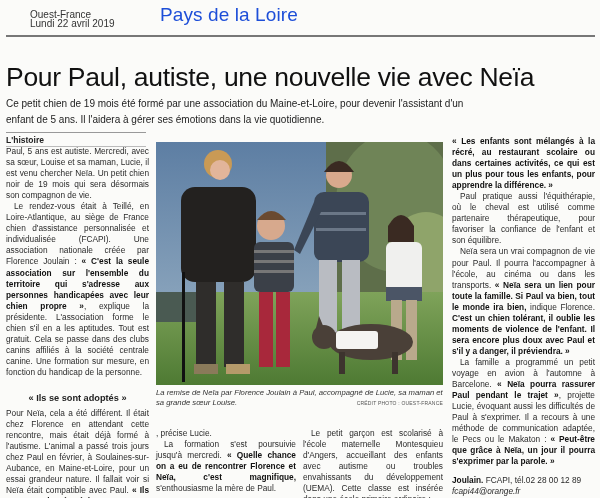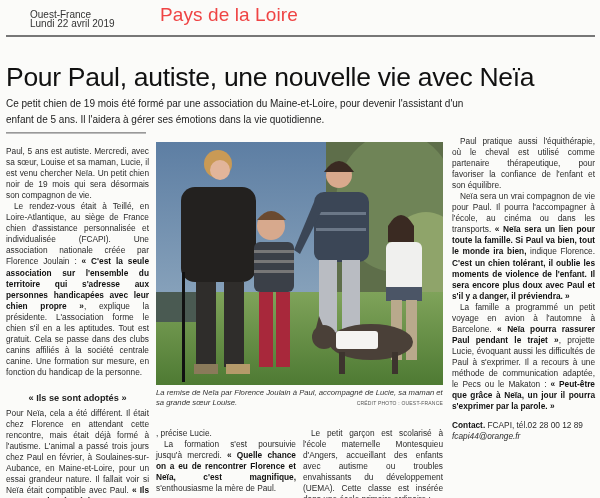--- a/index.html
+++ b/index.html
@@ -1,21 +1,21 @@
 <!DOCTYPE html>
 <html><head>
 <meta charset="utf-8">
 <style>
   html, body { margin:0; padding:0; }
   body {
     width:600px; height:498px; overflow:hidden; background:#fbfbf9;
     font-family:"Liberation Sans", sans-serif; color:#1a1a1a; position:relative;
   }
   .masthead { position:absolute; left:20px; top:10px; font-size:10px; line-height:9px; color:#333;margin-left:10px; }
-  .section { position:absolute; left:160px; top:4px; font-size:19px; color:#ef4444; letter-spacing:0.1px; }
+  .section { position:absolute; left:160px; top:4px; font-size:19px; color:#1d4ed8; letter-spacing:0.1px; }
   .rule-top { position:absolute; left:6px; top:35px; width:589px; height:2px; background:#777; }
   .headline { position:absolute; left:6px; top:62px; font-size:26.5px; line-height:30px; color:#111; letter-spacing:-0.3px; white-space:nowrap; }
   .chapo { position:absolute; left:6px; top:96px; width:470px; font-size:10px; line-height:15.5px; color:#222; }
 
   .col { position:absolute; font-size:8.3px; line-height:11.05px; color:#2a2a2a; text-align:justify; hyphens:auto; }
   .col p { margin:0; text-indent:8px; }
   .col p.noind { text-indent:0; }
   .col b { color:#111; }
   .col1 { left:6px; top:146px; width:143px; }
   .rubric-wrap { position:absolute; left:6px; top:132px; width:140px; }
@@ -43,20 +43,21 @@
   <div>Lundi 22 avril 2019</div>
 </div>
 <div class="section">Pays de la Loire</div>
 <div class="rule-top"></div>
 
 <div class="headline">Pour Paul, autiste, une nouvelle vie avec Neïa</div>
 <div class="chapo">Ce petit chien de 19 mois été formé par une association du Maine-et-Loire, pour devenir l'assistant d'un enfant de 5 ans. Il l'aidera à gérer ses émotions dans la vie quotidienne.</div>
 
 <div class="rubric-wrap">
   <div class="rubric-rule-top"></div>
+  <div class="rubric">L'histoire</div>
   <div class="rubric-rule-bot"></div>
 </div>
 
 <div class="col col1">
   <p class="noind">Paul, 5 ans est autiste. Mercredi, avec sa sœur, Louise et sa maman, Lucie, il est venu chercher Neïa. Un petit chien noir de 19 mois qui sera désormais son compagnon de vie.</p>
   <p><span>Le rendez-vous était à Teillé, en Loire-Atlantique, au siège de France chien d'assistance personnalisée et individualisée (FCAPI). Une association nationale créée par Florence Joulain : </span><b>« C'est la seule association sur l'ensemble du territoire qui s'adresse aux personnes handicapées avec leur chien propre »</b><span>, explique la présidente. L'association forme le chien s'il en a les aptitudes. Tout est gratuit. Cela se passe dans des clubs canins affiliés à la société centrale canine. Une formation sur mesure, en fonction du handicap de la personne.</span></p>
 </div>
 
 <div class="col col1b">
   <div class="subhead">« Ils se sont adoptés »</div>
@@ -133,17 +134,18 @@
 <div class="col col2">
   <p class="noind"><span>, précise Lucie.</span></p>
   <p><span>La formation s'est poursuivie jusqu'à mercredi. </span><b>« Quelle chance on a eu de rencontrer Florence et Neïa, c'est magnifique,</b><span> s'enthousiasme la mère de Paul. </span></p>
 </div>
 
 <div class="col col3">
   <p><span>Le petit garçon est scolarisé à l'école maternelle Montesquieu d'Angers, accueillant des enfants avec autisme ou troubles envahissants du développement (UEMA). Cette classe est insérée dans une école primaire ordinaire : </span></p>
 </div>
 
 <div class="col col4">
+  <p class="noind"><b>« Les enfants sont mélangés à la récré, au restaurant scolaire ou dans certaines activités, ce qui est un plus pour tous les enfants, pour apprendre la différence. »</b></p>
   <p>Paul pratique aussi l'équithérapie, où le cheval est utilisé comme partenaire thérapeutique, pour favoriser la confiance de l'enfant et son équilibre.</p>
   <p><span>Neïa sera un vrai compagnon de vie pour Paul. Il pourra l'accompagner à l'école, au cinéma ou dans les transports. </span><b>« Neïa sera un lien pour toute la famille. Si Paul va bien, tout le monde ira bien,</b><span> indique Florence. </span><b>C'est un chien tolérant, il oublie les moments de violence de l'enfant. Il sera encore plus doux avec Paul et s'il y a danger, il préviendra. »</b></p>
   <p><span>La famille a programmé un petit voyage en avion à l'automne à Barcelone. </span><b>« Neïa pourra rassurer Paul pendant le trajet »</b><span>, projette Lucie, évoquant aussi les difficultés de Paul à s'exprimer. Il a recours à une méthode de communication adaptée, le Pecs ou le Makaton : </span><b>« Peut-être que grâce à Neïa, un jour il pourra s'exprimer par la parole. »</b></p>
-  <p class="noind contact"><b>Contact.</b><span> FCAPI, tél.02 28 00 12 89</span><br><span class="email">fcapi44@orange.fr</span></p>
+  <p class="noind contact"><b>Joulain.</b><span> FCAPI, tél.02 28 00 12 89</span><br><span class="email">fcapi44@orange.fr</span></p>
 </div>
 
 </body></html>

